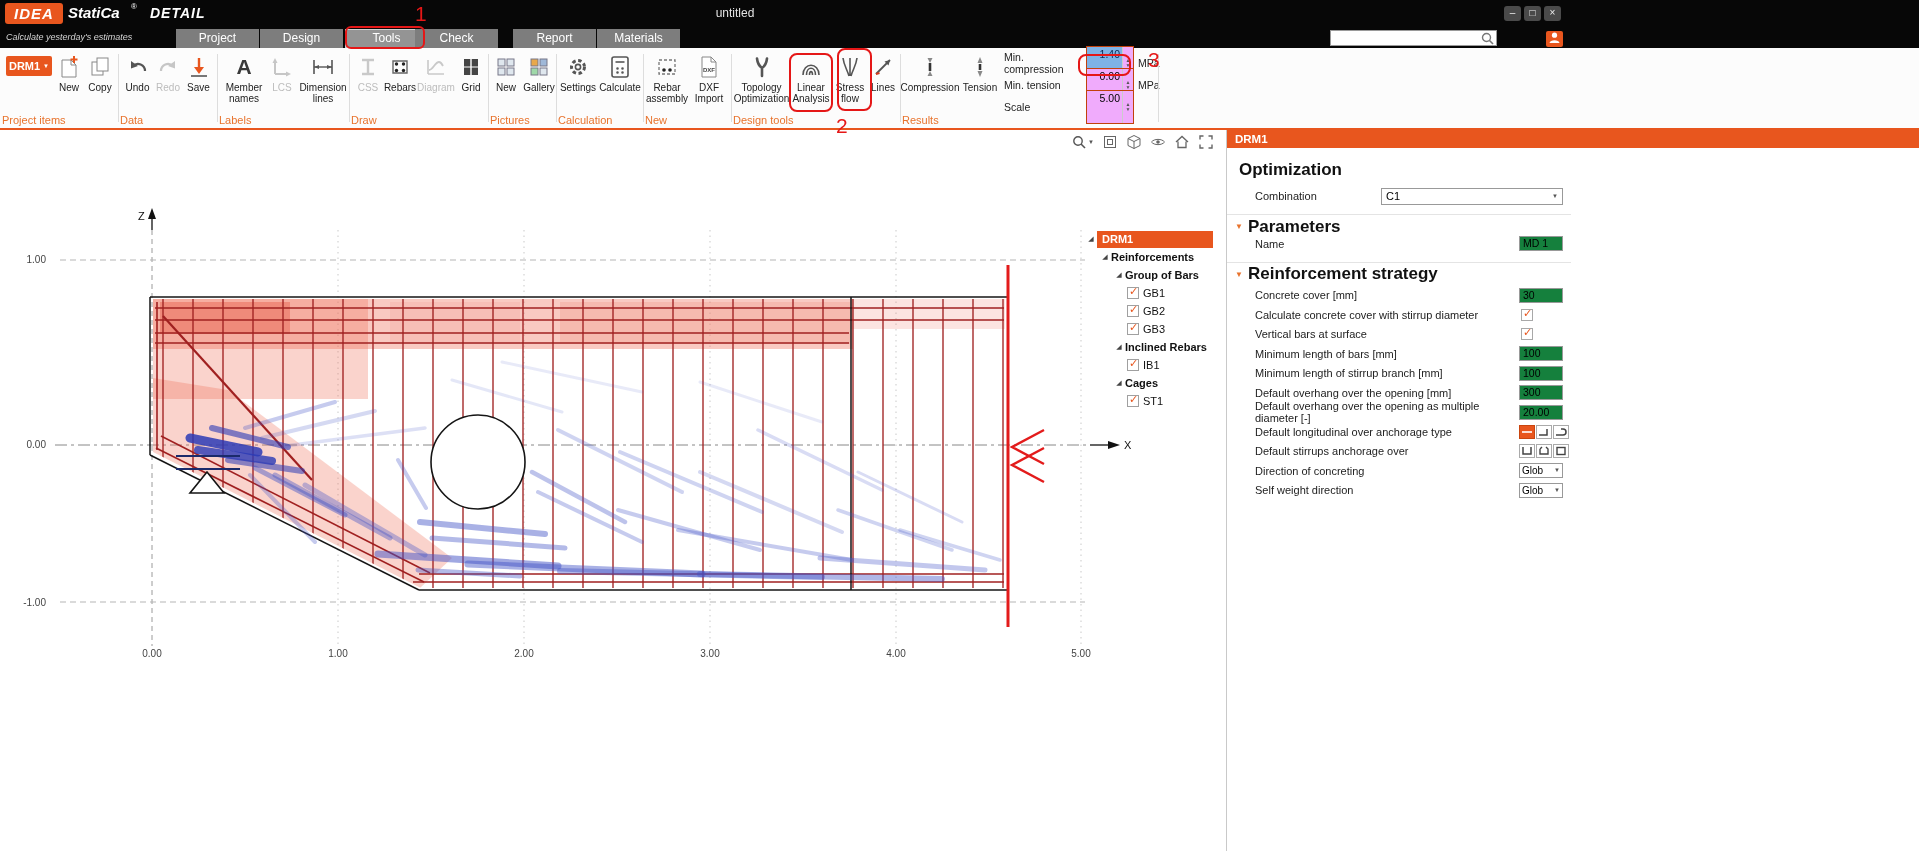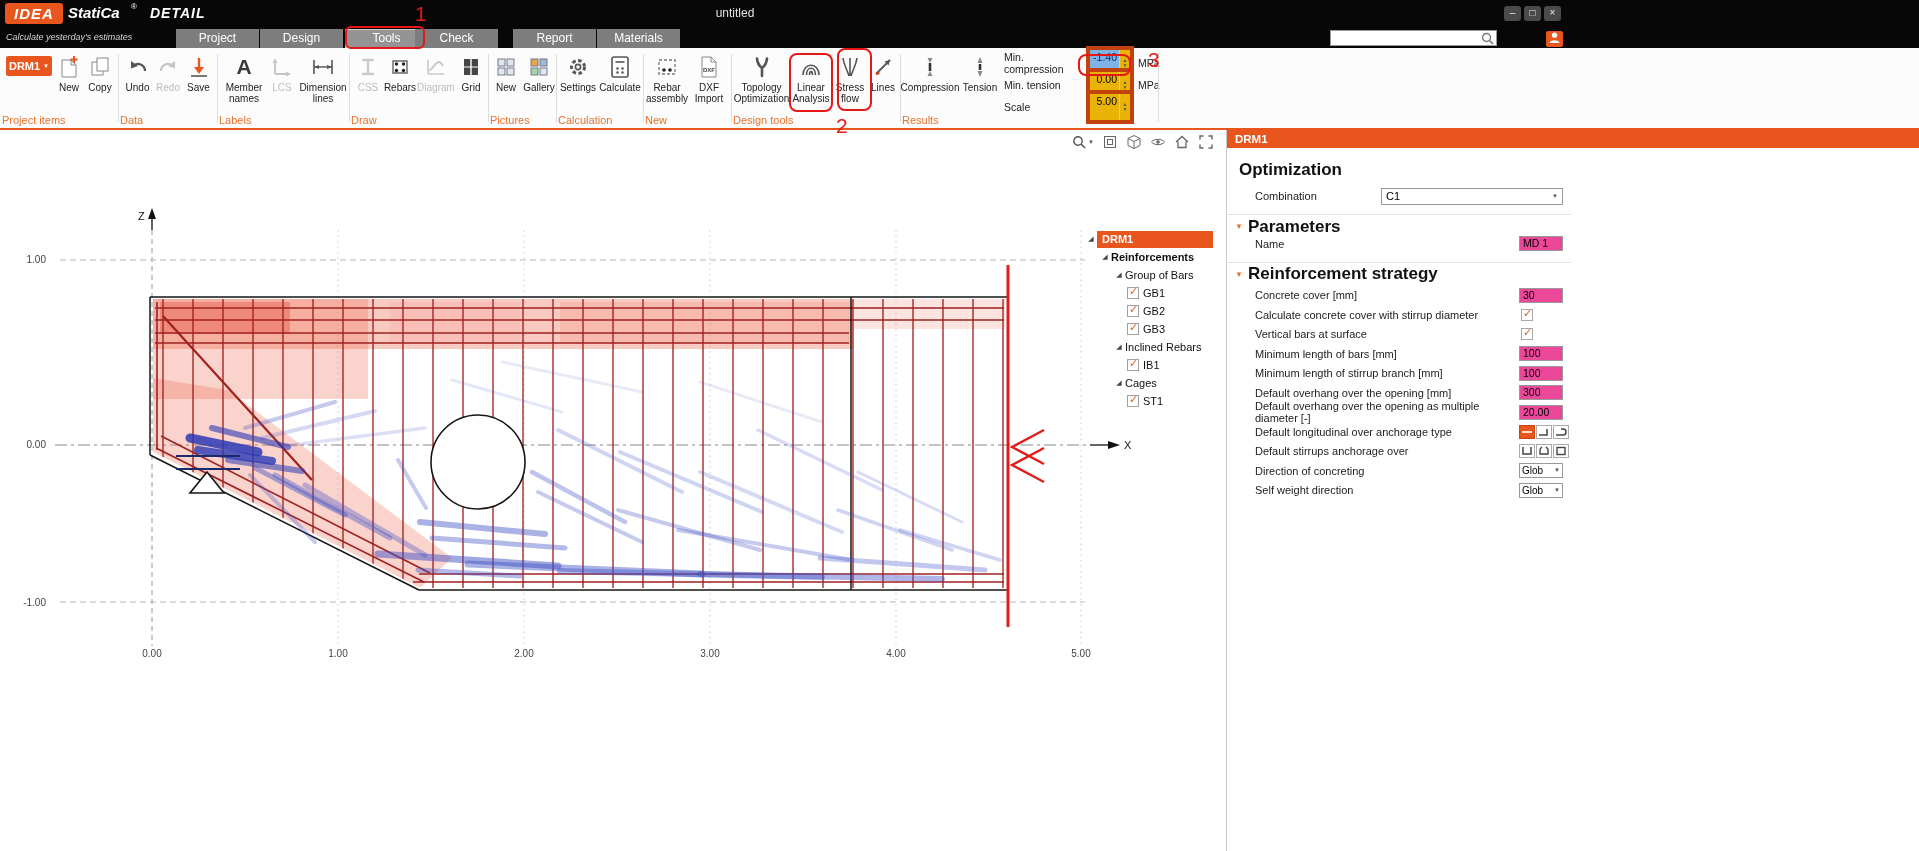--- a/index.html
+++ b/index.html
@@ -45,61 +45,61 @@
   .rbtn .rlb { font-size:10px; line-height:11px; text-align:center; color:#222; }
   .rbtn.dis .rlb { color:#bcbcbc; }
   .drm { position:absolute; left:4px; top:8px; width:46px; height:20px; background:#e8561e; color:#fff;
          font-size:11px; font-weight:bold; display:flex; align-items:center; justify-content:center; gap:3px; border-radius:2px; }
   .drm i, .caret-i { font-style:normal; font-size:6px; }
   .glyphA { font-size:21px; font-weight:bold; color:#3a3a3a; }
 
   .res-fields { position:absolute; left:102px; top:6px; }
   .rfrow { display:flex; align-items:center; height:18px; margin-bottom:4px; }
   .rflabel { width:82px; font-size:10.5px; color:#222; }
-  .spin { width:48px; height:34px; border:4px solid #c2410c; background:#eab308; display:flex; align-items:stretch; }
+  .spin { width:48px; height:34px; border:1px solid #c2410c; background:#f0abfc; display:flex; align-items:stretch; }
   .spin .sval { flex:1; font-size:10.5px; text-align:right; padding:1px 2px 0 0; }
   .spin .sval.sel { background:#7fb2e5; color:#0a2a55; }
   .spin .sarr { width:11px; border-left:1px solid #ccc; display:flex; flex-direction:column; align-items:center; justify-content:center; }
   .spin .sarr i { font-style:normal; font-size:5px; line-height:5px; color:#555; }
   .runit { font-size:10.5px; margin-left:4px; color:#222; }
 
   
   .canvas { position:absolute; left:0; top:130px; width:1225px; height:721px; background:#fff; }
   .cv-toolbar { position:absolute; top:3px; left:1072px; display:flex; align-items:center; gap:8px; height:18px; }
   .cv-toolbar .ci { display:flex; align-items:center; }
   .cv-toolbar .caret-i { color:#555; margin-left:1px; }
 
   
   .tree { position:absolute; left:1085px; top:100px; width:128px; font-size:11px; color:#111; background:transparent; }
   .trow { height:18px; display:flex; align-items:center; }
   .texp { width:12px; font-size:7px; color:#444; text-align:center; font-style:normal; }
   .troot-bar { flex:1; height:17px; background:#e8561e; color:#fff; font-weight:bold; line-height:17px; padding-left:5px; }
   .trow.l1 { padding-left:14px; font-weight:bold; }
-  .trow.l2 { padding-left:28px; font-weight:normal;align-items:center; }
+  .trow.l2 { padding-left:28px; font-weight:bold;align-items:center; }
   .trow.l3 { padding-left:42px; }
   .tcheck { width:12px; height:12px; border:1px solid #a0a0a0; background:#fff; margin-right:4px; position:relative; }
   .tcheck i { position:absolute; left:1px; top:-3px; color:#e8561e; font-size:11px; font-weight:bold; font-style:normal; }
 
   
   .props { position:absolute; left:1226px; top:130px; width:693px; height:721px; background:#fff; border-left:1px solid #c9c9c9; }
   .phead { height:18px; background:#e8561e; color:#fff; font-weight:bold; font-size:11.5px; line-height:18px; padding-left:8px; }
   .pcontent { width:344px; }
   .psec-title { font-weight:bold; font-size:17px; color:#111; }
   .popt { margin:12px 0 0 12px; }
   .pcombo-row { display:flex; align-items:center; margin-top:6px; height:20px; }
   .pcombo-row .plabel { flex:1; padding-left:28px; }
   .plabel { font-size:11px; color:#222; }
   .pcombo { width:182px; height:17px; border:1px solid #999; margin-right:8px; display:flex; align-items:center;
             font-size:11px; padding:0 4px; justify-content:space-between; background:#fff; }
   .psec-hdr { margin-top:8px; border-top:1px solid #e4e4e4; padding-top:4px; display:flex; align-items:center; height:20px; }
   .chev { color:#e8732d; font-size:8px; margin:0 5px 0 8px; font-style:normal; }
   .prow { display:flex; align-items:center; height:19.5px; }
   .prow .plabel { flex:1; padding-left:28px; }
   .pctl { width:52px; display:flex; align-items:center; }
-  .pfield { width:44px; height:15px; border:1px solid #999; font-size:10.5px; line-height:13px; padding-left:3px; background:#ec4899; }
+  .pfield { width:44px; height:15px; border:1px solid #999; font-size:10.5px; line-height:13px; padding-left:3px; background:#15803d; }
   .pdrop { width:44px; height:15px; border:1px solid #999; font-size:10px; line-height:13px; padding:0 2px;
            display:flex; justify-content:space-between; align-items:center; background:#fff; }
   .pcheck { width:12px; height:12px; border:1px solid #a8a8a8; background:#fff; position:relative; margin-left:2px; }
   .pcheck i { position:absolute; left:1px; top:-3px; color:#e8561e; font-size:11px; font-weight:bold; font-style:normal; }
   .anch { display:flex; gap:1px; }
   .abtn { width:16px; height:14px; border:1px solid #aaa; background:#fff; display:flex; align-items:center; justify-content:center; }
   .abtn.sel { background:#e8561e; border-color:#c9450f; }
   .rows-start { margin-top:4px; }
 
   

